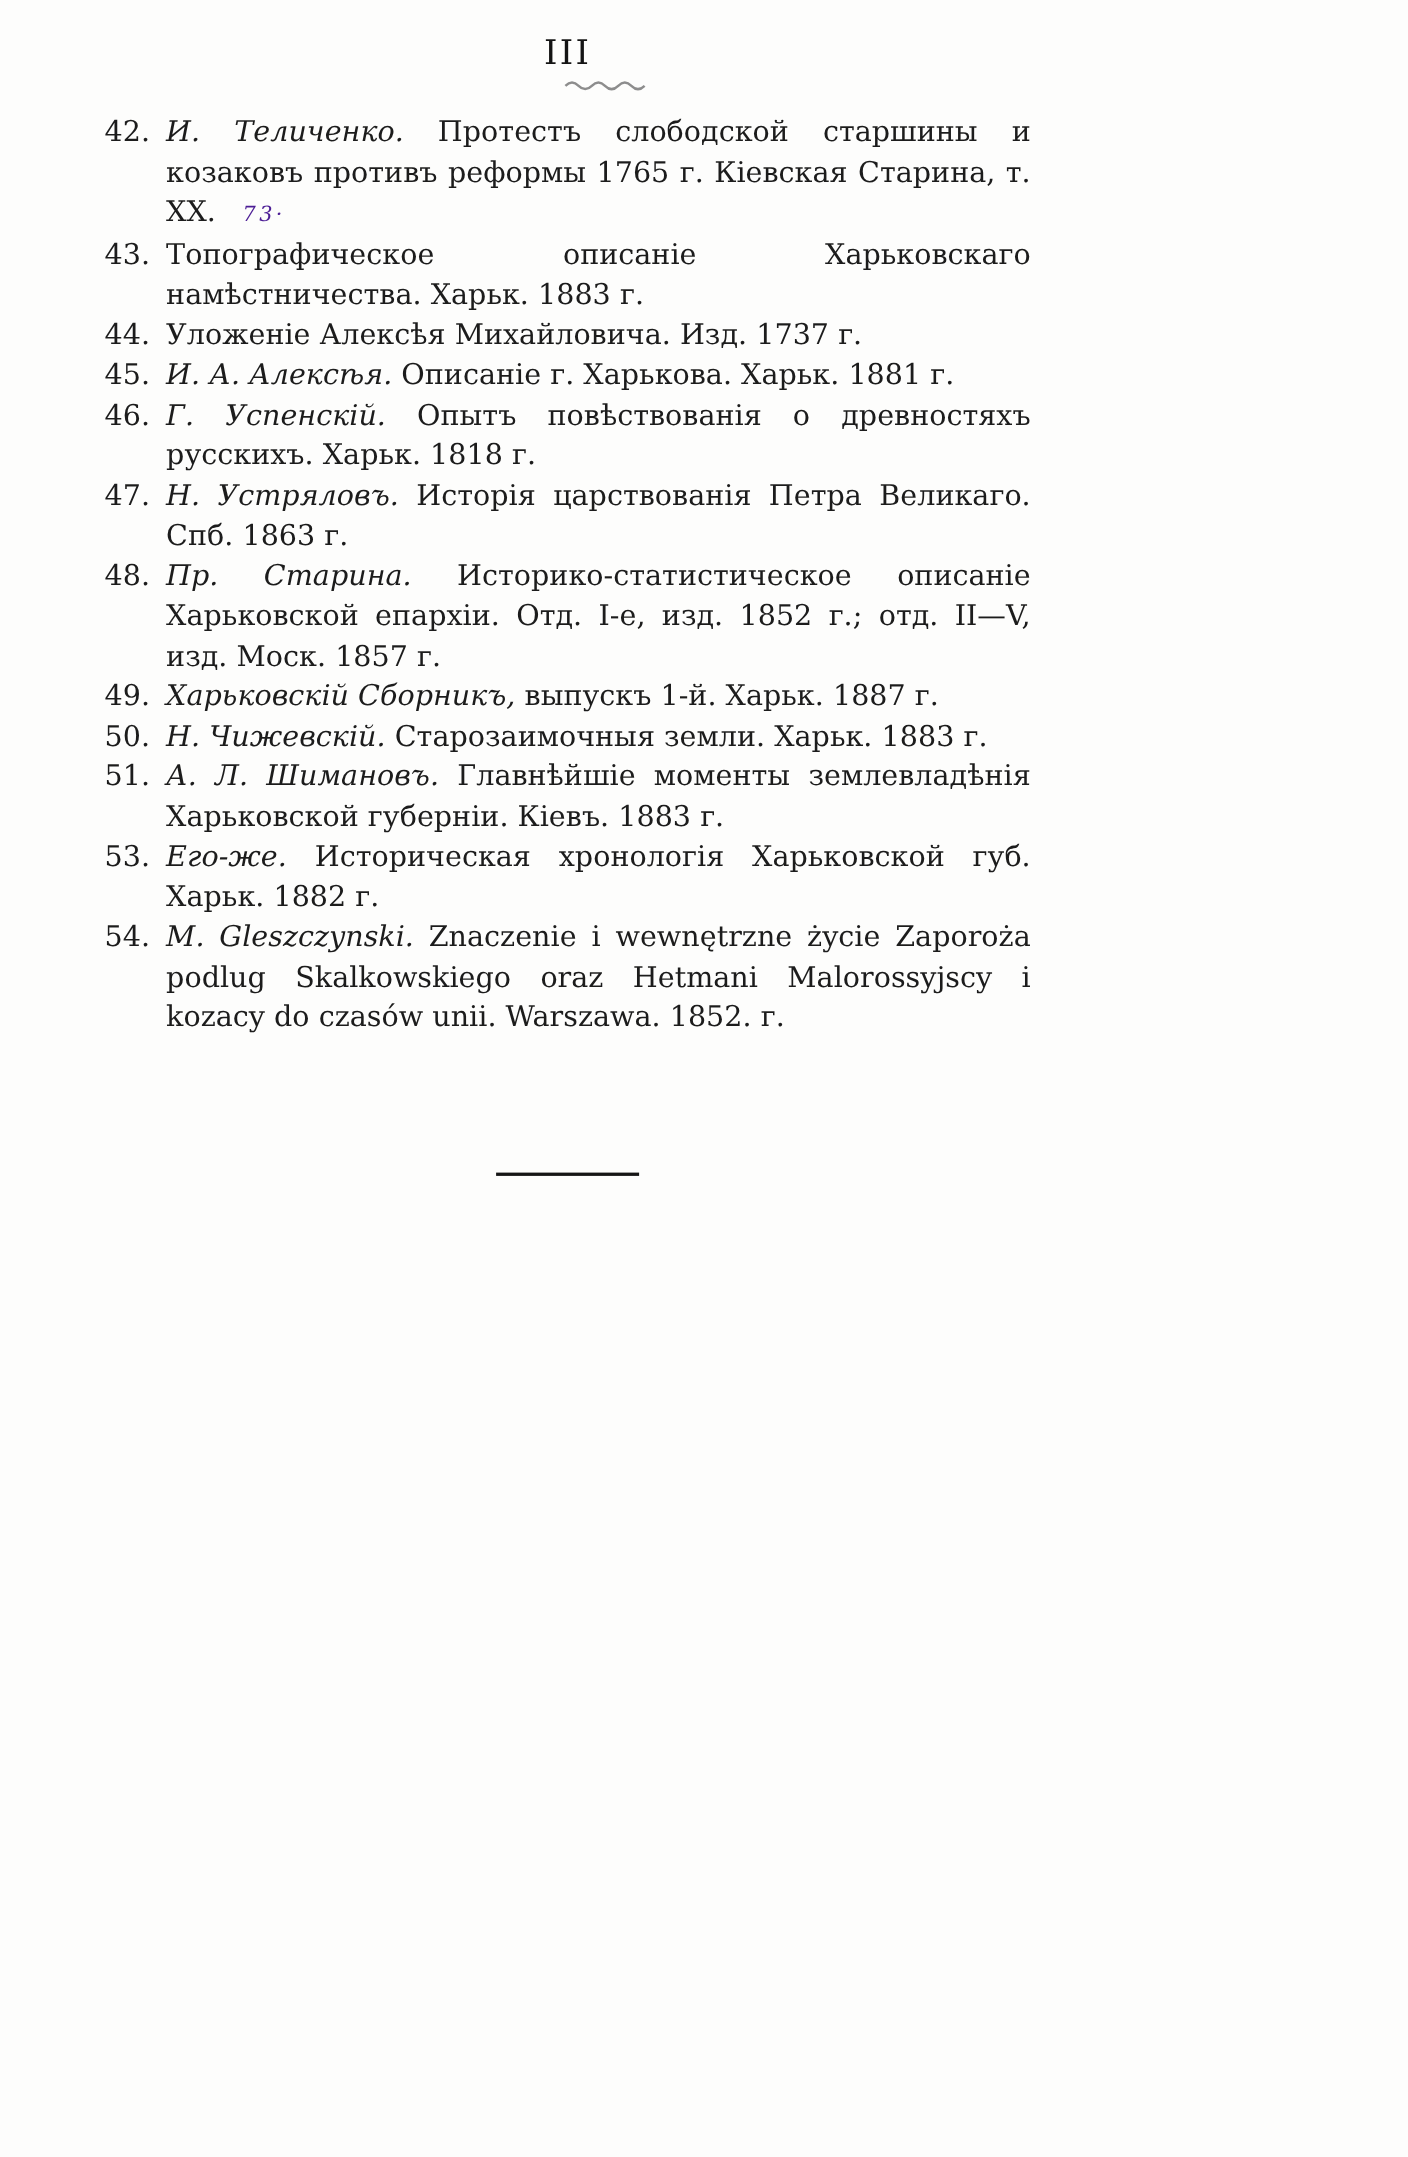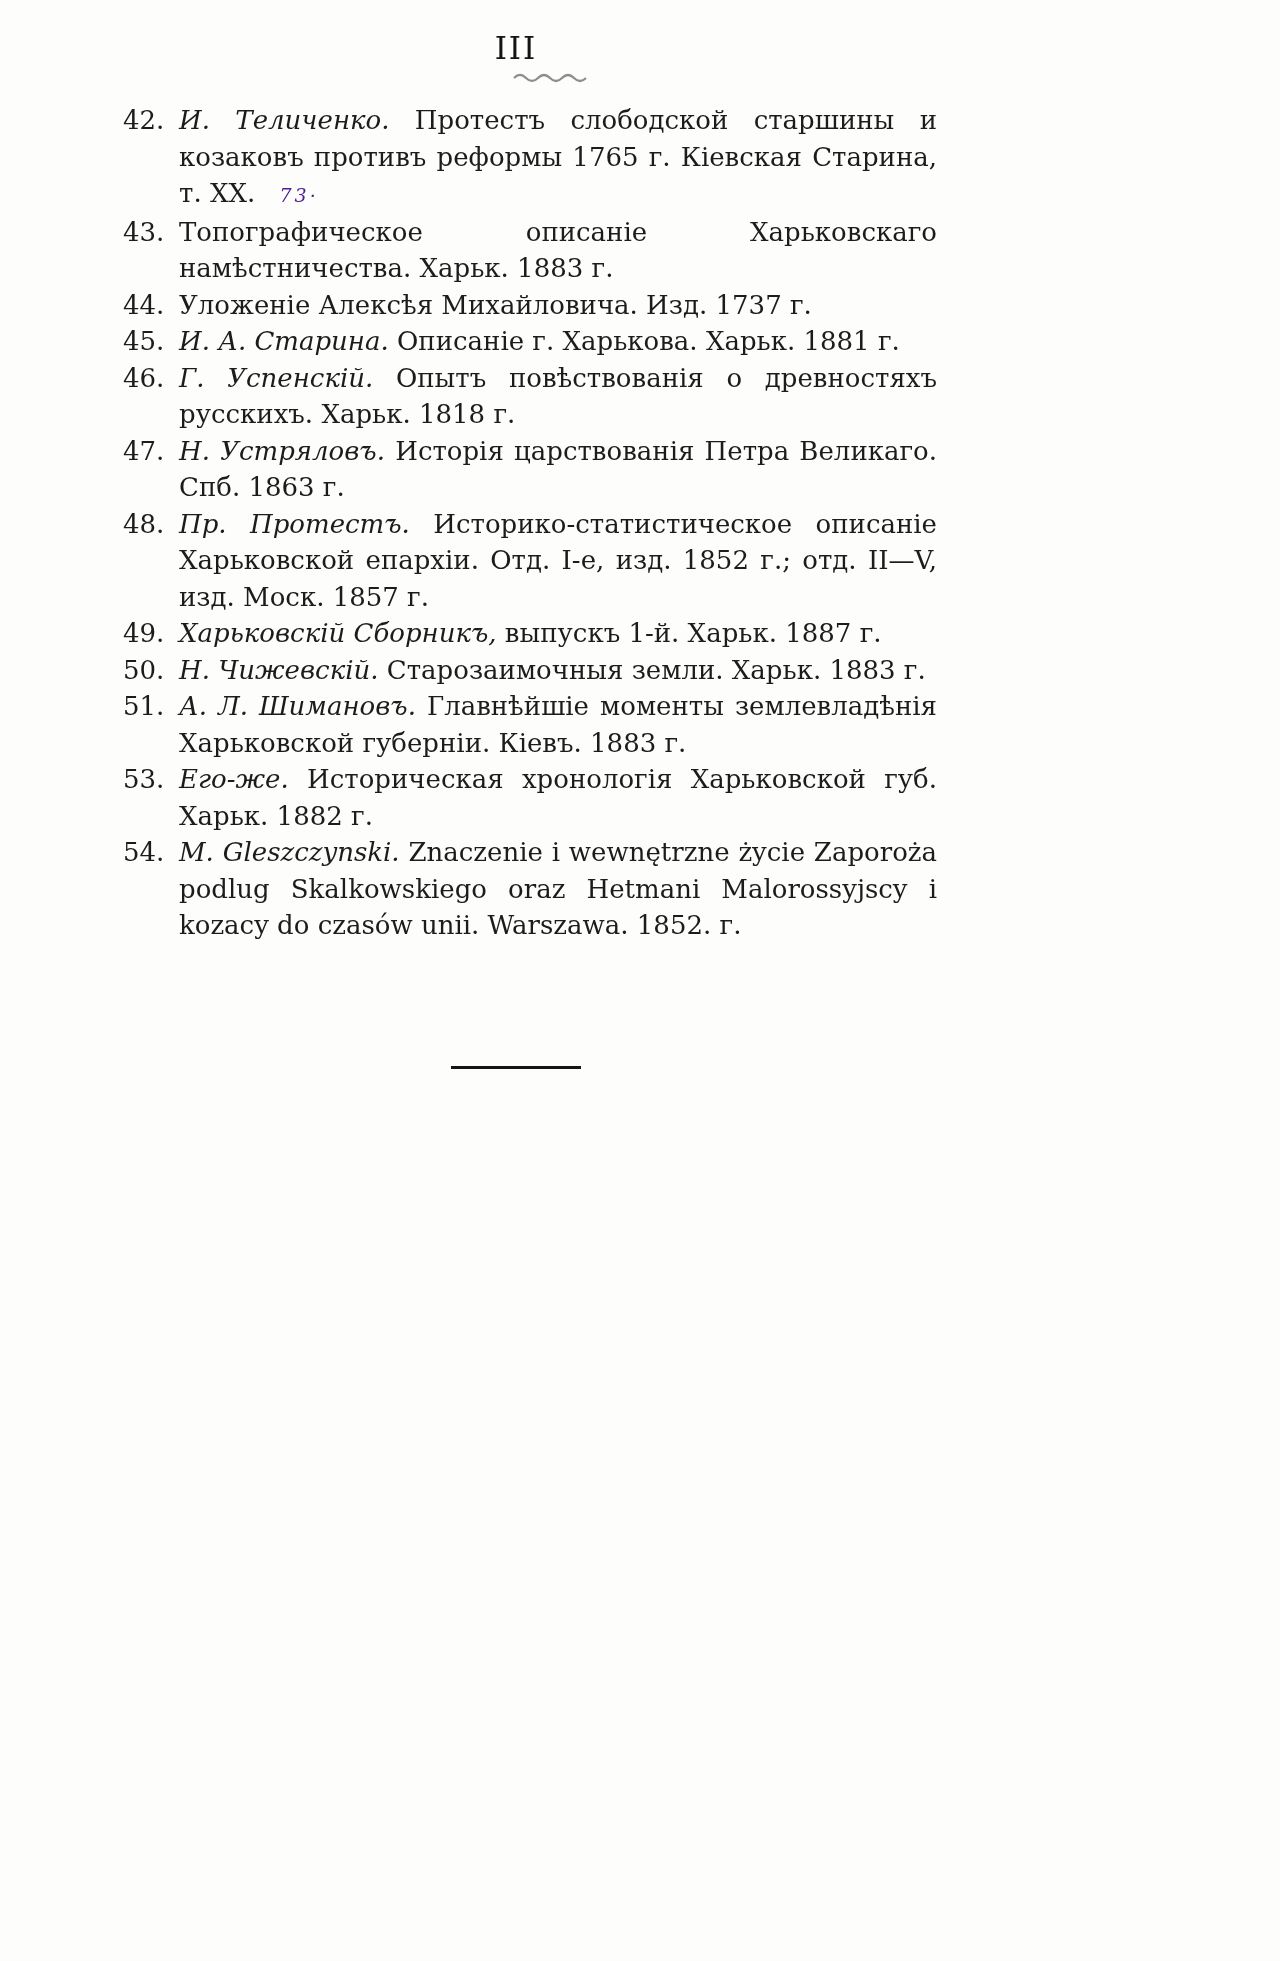--- a/index.html
+++ b/index.html
@@ -35,21 +35,20 @@
     top: 40px;
   }
   .entries {
     font-size: 26px;
     line-height: 36.5px;
   }
   .entry {
     position: relative;
     padding-left: 56px;
     text-align: justify;
-    margin-left: 28px;
   }
   .num {
     position: absolute;
     left: 0;
     top: 0;
   }
   .author { }
   .artifact {
     color: #4c1d95;
     font-size: 19px;
@@ -87,36 +86,36 @@
       <i class="author"></i> <span>Топографическое описаніе Харьковскаго намѣстничества. Харьк. 1883 г.</span>
     </div>
 
     <div class="entry">
       <span class="num">44.</span>
       <i class="author"></i> <span>Уложеніе Алексѣя Михайловича. Изд. 1737 г.</span>
     </div>
 
     <div class="entry">
       <span class="num">45.</span>
-      <i class="author">И. А. Старина.</i> <span>Описаніе г. Харькова. Харьк. 1881 г.</span>
+      <i class="author">И. А. Алексѣя.</i> <span>Описаніе г. Харькова. Харьк. 1881 г.</span>
     </div>
 
     <div class="entry">
       <span class="num">46.</span>
       <i class="author">Г. Успенскій.</i> <span>Опытъ повѣствованія о древностяхъ русскихъ. Харьк. 1818 г.</span>
     </div>
 
     <div class="entry">
       <span class="num">47.</span>
       <i class="author">Н. Устряловъ.</i> <span>Исторія царствованія Петра Великаго. Спб. 1863 г.</span>
     </div>
 
     <div class="entry">
       <span class="num">48.</span>
-      <i class="author">Пр. Протестъ.</i> <span>Историко-статистическое описаніе Харьковской епархіи. Отд. I-е, изд. 1852 г.; отд. II—V, изд. Моск. 1857 г.</span>
+      <i class="author">Пр. Старина.</i> <span>Историко-статистическое описаніе Харьковской епархіи. Отд. I-е, изд. 1852 г.; отд. II—V, изд. Моск. 1857 г.</span>
     </div>
 
     <div class="entry">
       <span class="num">49.</span>
       <i class="author">Харьковскій Сборникъ,</i> <span>выпускъ 1-й. Харьк. 1887 г.</span>
     </div>
 
     <div class="entry">
       <span class="num">50.</span>
       <i class="author">Н. Чижевскій.</i> <span>Старозаимочныя земли. Харьк. 1883 г.</span>

